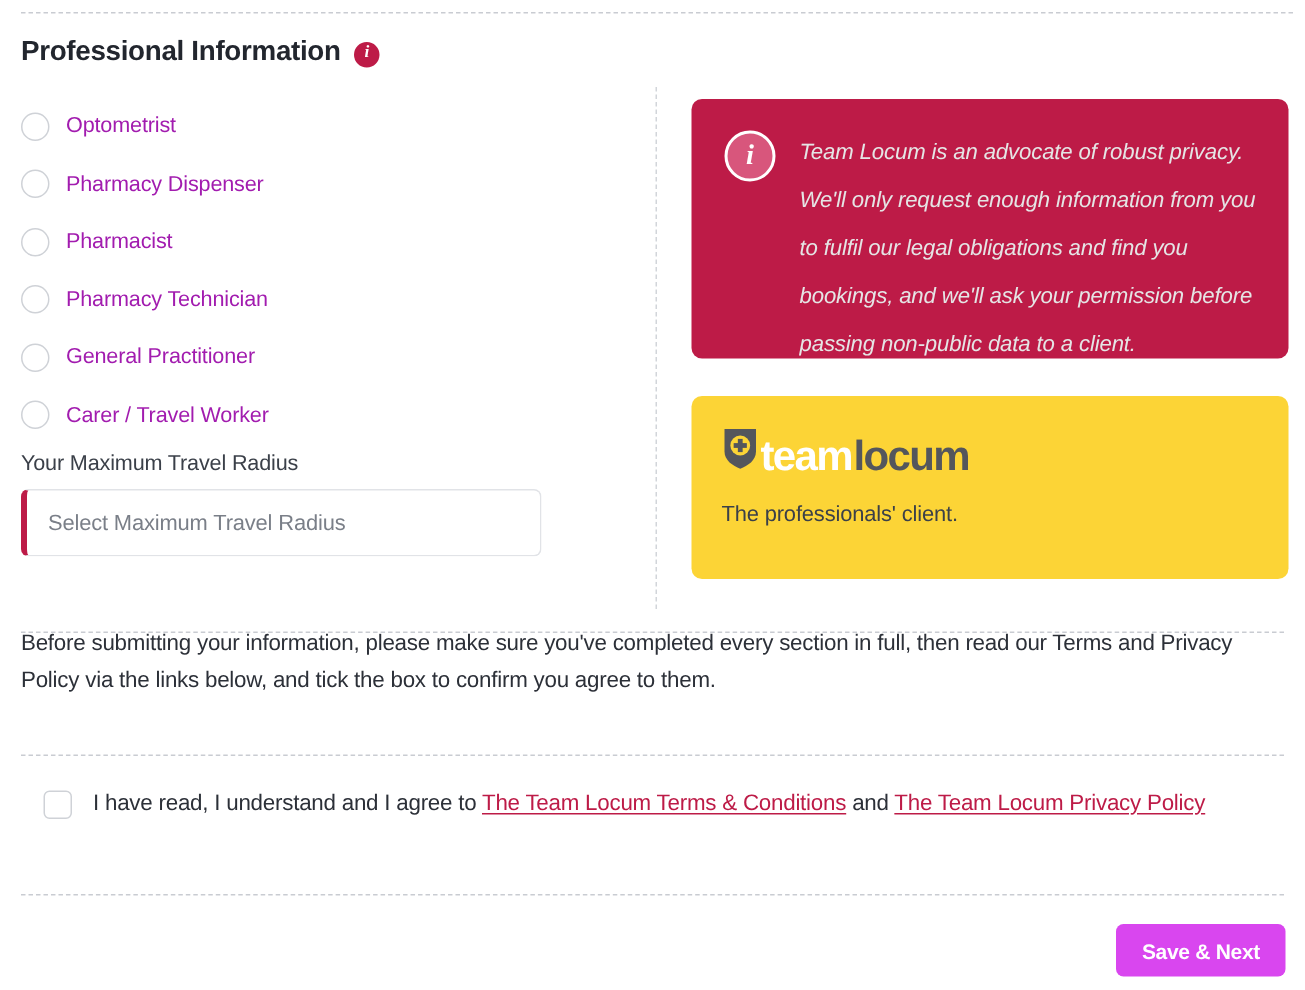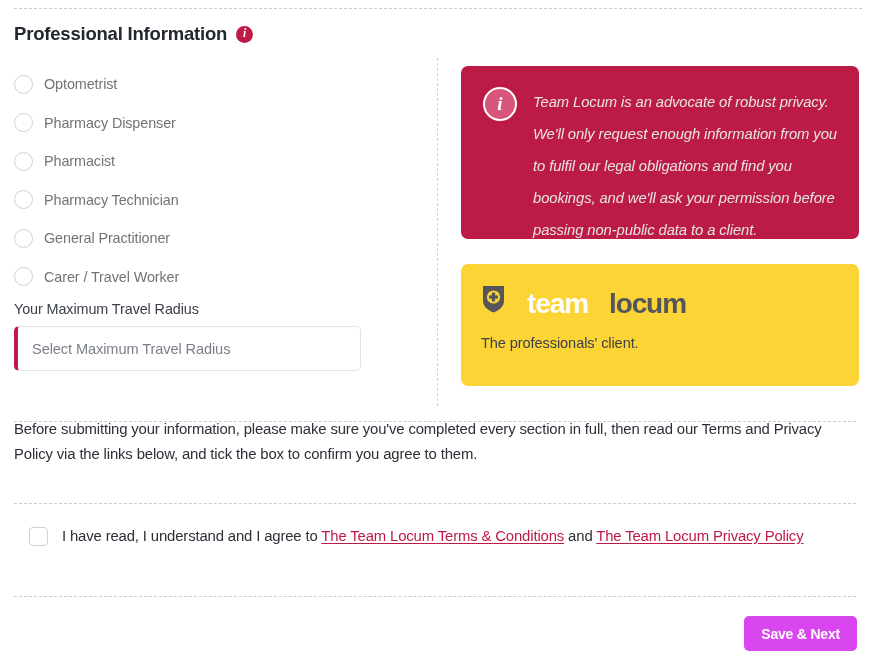--- a/index.html
+++ b/index.html
@@ -25,21 +25,21 @@
   .rule-foot   { top: 596px; }
 
   .vrule {
     position: absolute; top: 58px; height: 348px; left: 437px;
     border-left: 1px dashed #d2d5da; width: 0;
   }
 
   
   .section-header {
     position: absolute; left: 14px; top: 23px;
-    display: flex; align-items: center; gap: 9px;
+    display: flex; align-items: flex-end; gap: 9px;
   }
   .section-title {
     font-size: 18.5px; font-weight: bold; letter-spacing: -0.2px;
     color: #22262e; white-space: nowrap;
   }
   .info-dot {
     width: 17px; height: 17px; border-radius: 50%;
     background: #bd1b47; color: #fff;
     font-size: 11.5px; font-weight: bold; font-style: italic;
     display: flex; align-items: center; justify-content: center;
@@ -52,21 +52,21 @@
   .radio-row {
     display: flex; align-items: center;
     height: 38.5px; gap: 11px; cursor: pointer;
   }
   .radio-mark {
     width: 19px; height: 19px; flex: 0 0 19px;
     border: 1.6px solid #cfd2d7; border-radius: 50%;
     background: #fff;
   }
   .radio-label {
-    font-size: 14.4px; color: #737373; letter-spacing: -0.1px;
+    font-size: 14.4px; color: #a21caf; letter-spacing: -0.1px;
   }
 
   
   .field-block { position: absolute; left: 14px; top: 301px; width: 397px; }
   .field-label {
     font-size: 14.4px; color: #3b4049; letter-spacing: -0.1px;
     margin-bottom: 9px; display: block;
   }
   .select-box {
     height: 45px; width: 347px;
@@ -101,21 +101,21 @@
     letter-spacing: -0.1px; padding-top: 1px; font-style: italic;
   }
 
   
   .brand-card {
     position: absolute; left: 461px; top: 264px;
     width: 398px; height: 122px;
     background: #fcd436; border-radius: 7px;
     padding: 20px 0 0 20px;
   }
-  .brand-logo { display: flex; align-items: flex-end; gap: 20px; }
+  .brand-logo { display: flex; align-items: flex-end; gap: 0; }
   .shield-wrap { width: 25px; height: 30px; margin-bottom: 4px; }
   .brand-word {
     font-size: 28px; font-weight: bold; letter-spacing: -1.1px;
     line-height: 1; margin-left: 1px;
   }
   .brand-team  { color: #ffffff; }
   .brand-locum { color: #54565c; }
   .brand-tag {
     margin-top: 17px; font-size: 14.6px; color: #3b4049;
     letter-spacing: -0.1px;

